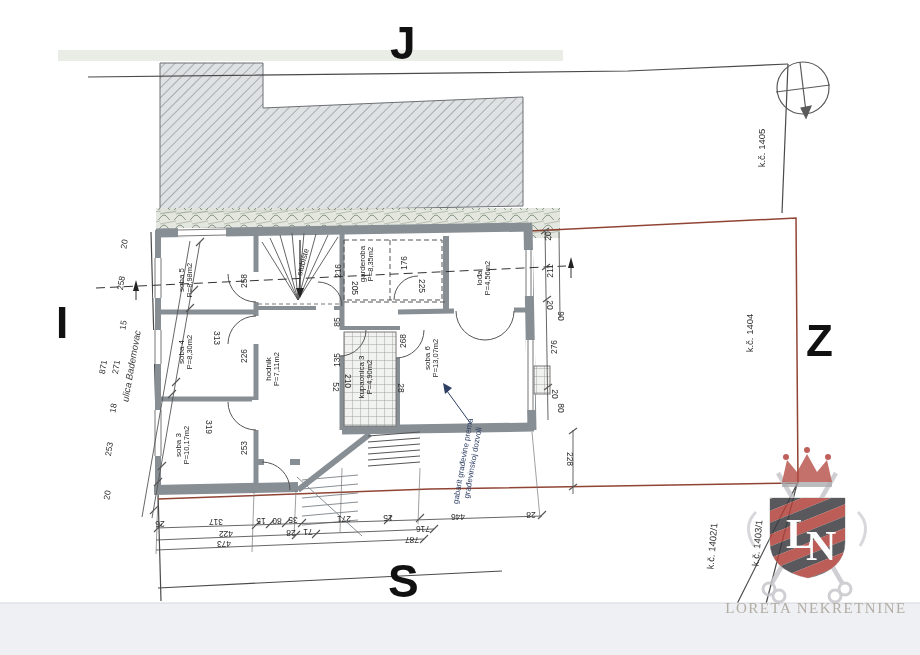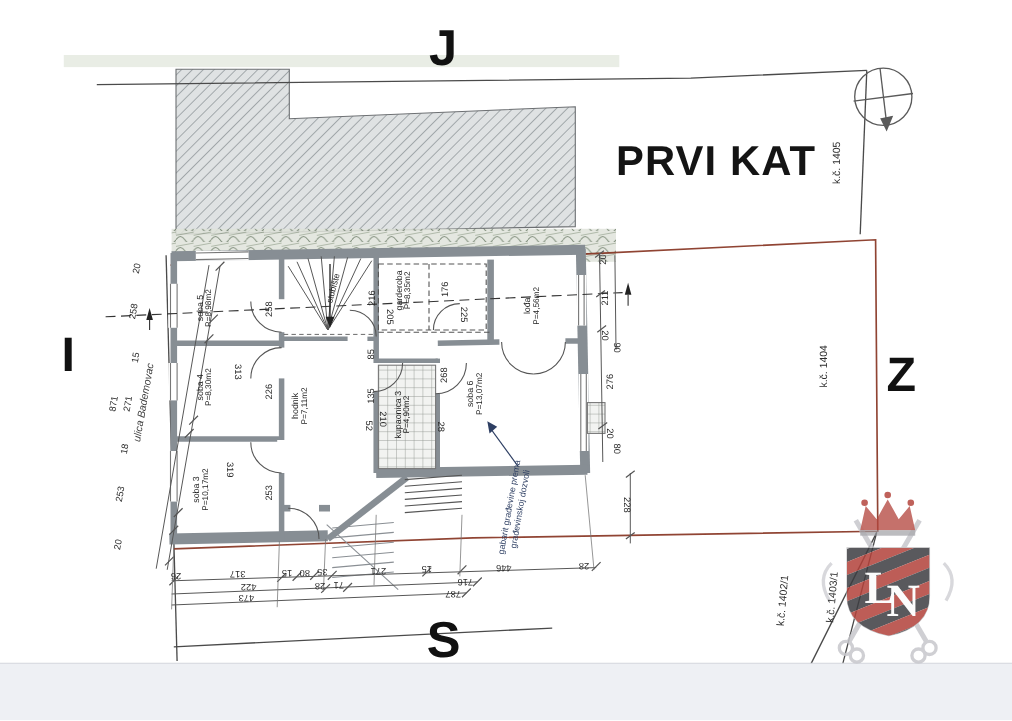--- a/index.html
+++ b/index.html
@@ -232,26 +232,26 @@
       <text x="806" y="560" font-family="Liberation Serif,serif" font-weight="bold" font-size="42" fill="#fcfcfc">N</text>
     </g>
   </g>
 </svg>
 
 <div class="overlay">
   <div class="abs compass" id="compass-top">J</div>
   <div class="abs compass" id="compass-left">I</div>
   <div class="abs compass" id="compass-right">Z</div>
   <div class="abs compass" id="compass-bottom">S</div>
-  <div class="abs" id="floor-title">PRVI KAT</div>
   <div class="abs" id="street-label">ulica Bademovac</div>
   <div class="abs" id="annotation">
     <div>gabarit građevine prema</div>
     <div>građevinskoj dozvoli</div>
   </div>
+  <div class="abs" id="brand-name">LORETA NEKRETNINE</div>
   <div id="labels" class="overlay">
         <div class="dim" style="left: 124px; top: 244px; transform: translate(-50%, -50%) rotate(-80deg);">20</div>
         <div class="dim" style="left: 121px; top: 283px; transform: translate(-50%, -50%) rotate(-80deg);">258</div>
         <div class="dim" style="left: 123px; top: 325px; transform: translate(-50%, -50%) rotate(-80deg);">15</div>
         <div class="dim" style="left: 116px; top: 367px; transform: translate(-50%, -50%) rotate(-80deg);">271</div>
         <div class="dim" style="left: 103px; top: 367px; transform: translate(-50%, -50%) rotate(-80deg);">871</div>
         <div class="dim" style="left: 113px; top: 408px; transform: translate(-50%, -50%) rotate(-80deg);">18</div>
         <div class="dim" style="left: 109px; top: 449px; transform: translate(-50%, -50%) rotate(-80deg);">253</div>
         <div class="dim" style="left: 107px; top: 495px; transform: translate(-50%, -50%) rotate(-80deg);">20</div>
         <div class="dim" style="left: 244px; top: 281px; transform: translate(-50%, -50%) rotate(-90deg);">258</div>

